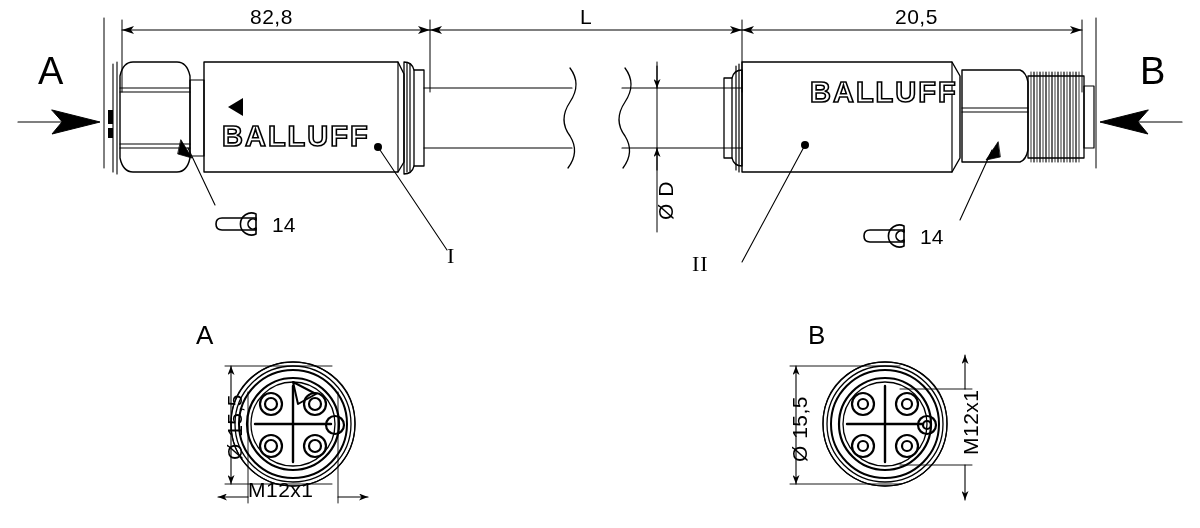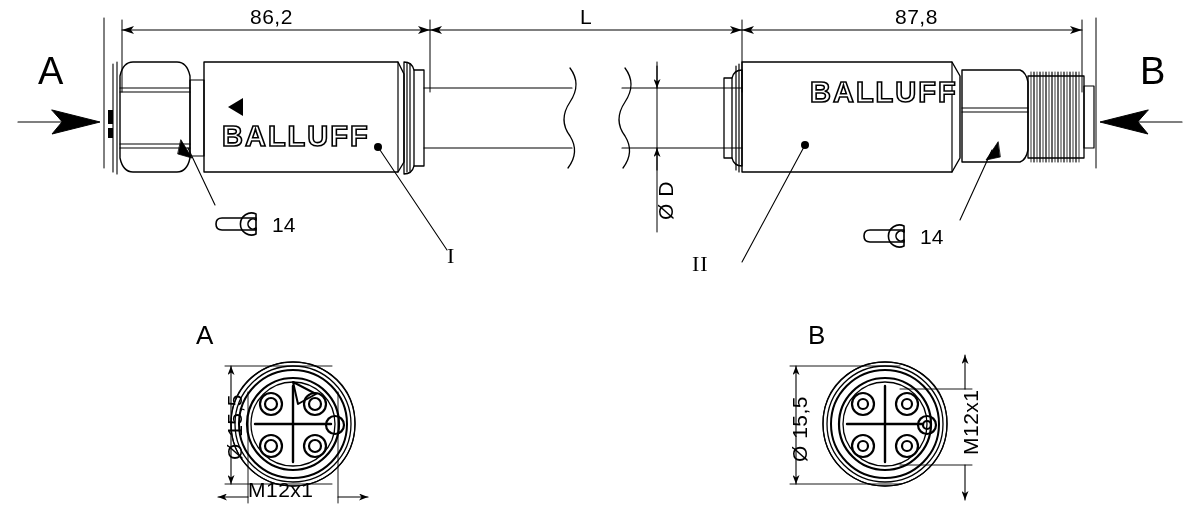--- a/index.html
+++ b/index.html
@@ -296,25 +296,25 @@
           <line x1="900" y1="389" x2="972" y2="389" stroke-width="0.9"></line>
           <line x1="900" y1="465" x2="972" y2="465" stroke-width="0.9"></line>
           <line x1="965" y1="355" x2="965" y2="389" stroke-width="1.1" marker-start="url(#arrStartS)"></line>
           <line x1="965" y1="465" x2="965" y2="500" stroke-width="1.1" marker-end="url(#arrEndS)"></line>
         </g>
       </g>
 
     </g>
   </svg>
 
-  <div class="lbl dim-txt" style="left:250px; top:6px;">86,2</div>
+  <div class="lbl dim-txt" style="left:250px; top:6px;">82,8</div>
 
   <div class="lbl dim-txt" style="left:580px; top:6px;">L</div>
 
-  <div class="lbl dim-txt" style="left:895px; top:6px;">87,8</div>
+  <div class="lbl dim-txt" style="left:895px; top:6px;">20,5</div>
 
   <div class="lbl dim-txt rot90" style="left:655px; top:220px;">Ø D</div>
 
   <div class="lbl big-lt" style="left:38px; top:52px;">A</div>
 
   <div class="lbl big-lt" style="left:1140px; top:52px;">B</div>
 
   <div class="lbl" style="left:222px; top:122px; font-size:29px; font-weight:bold; letter-spacing:2px;
        color:#fff; -webkit-text-stroke:1.6px #000; text-stroke:1.6px #000; font-family:'Liberation Sans',sans-serif;">BALLUFF</div>
 

